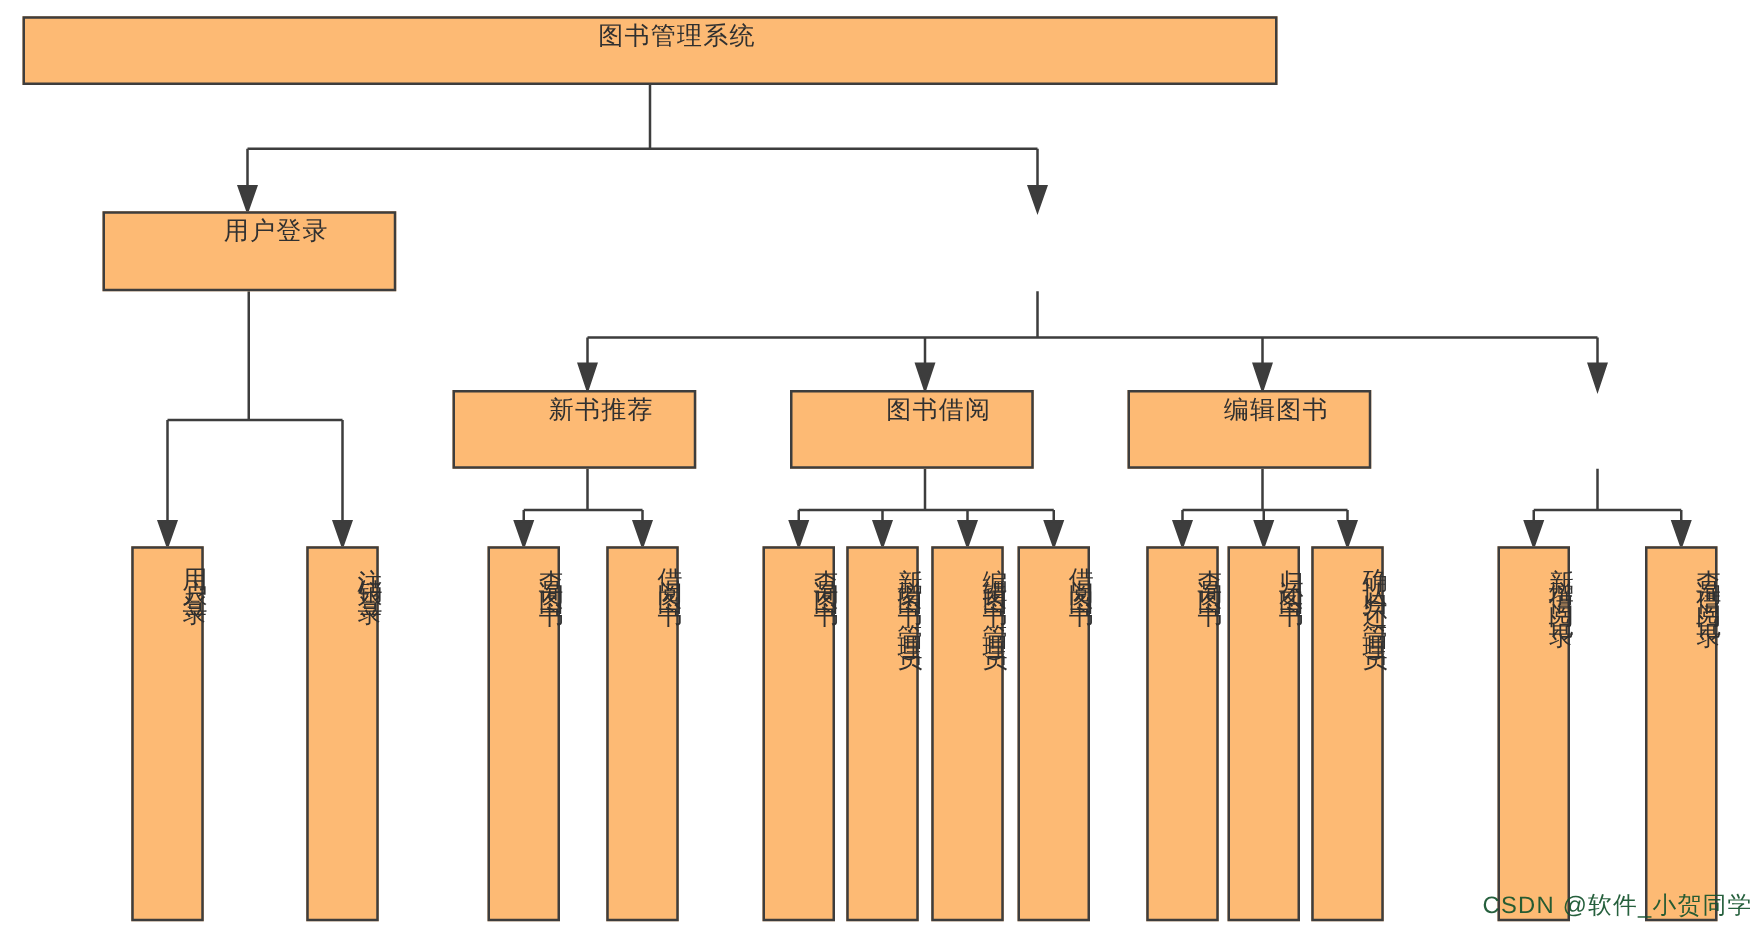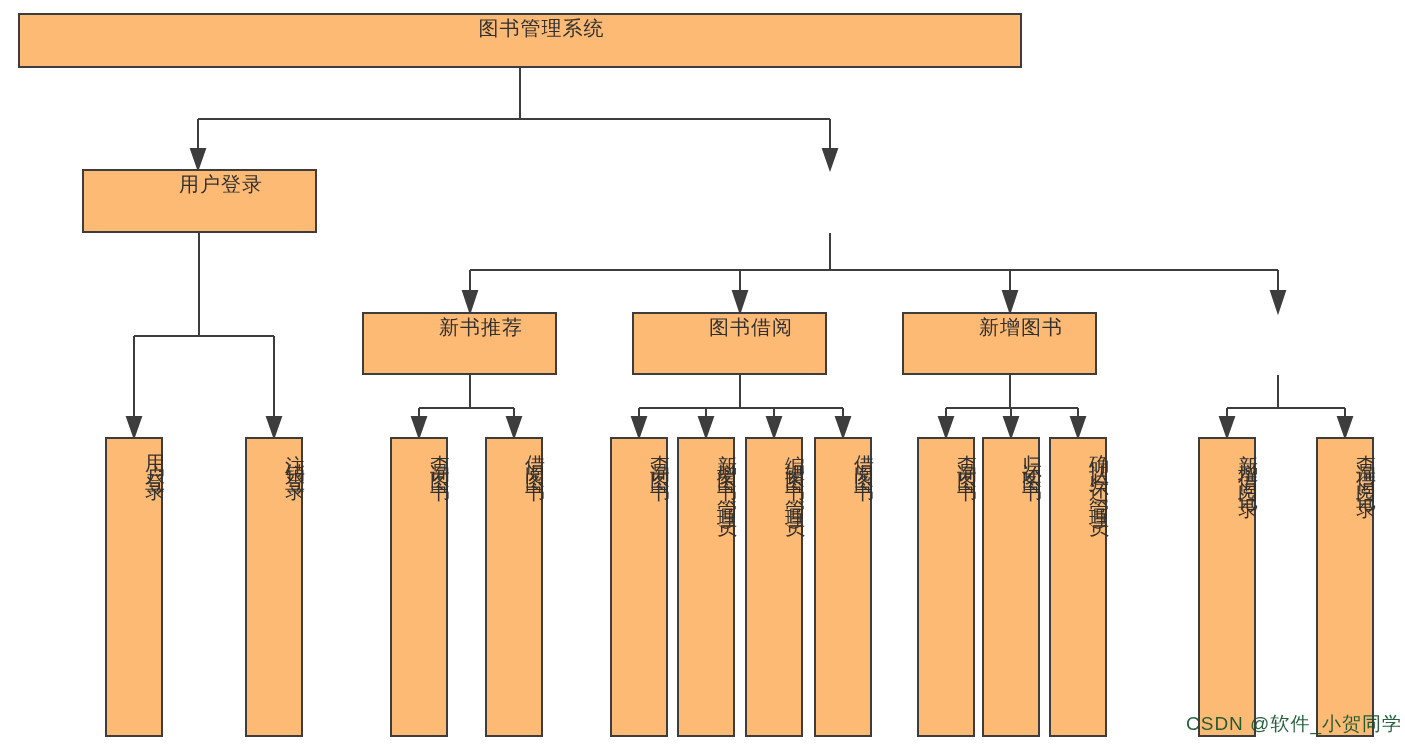--- a/index.html
+++ b/index.html
@@ -122,21 +122,21 @@
     <span class="lbl">用户登录</span>
   </div>
 
   <div class="node lvl2" style="left:362px">
     <span class="lbl">新书推荐</span>
   </div>
   <div class="node lvl2" style="left:632px">
     <span class="lbl">图书借阅</span>
   </div>
   <div class="node lvl2" style="left:902px">
-    <span class="lbl">新增图书</span>
+    <span class="lbl">编辑图书</span>
   </div>
 
   <div class="node leaf" style="left:105px">
     <span class="vlbl">用户登录</span>
   </div>
   <div class="node leaf" style="left:245px">
     <span class="vlbl">注销登录</span>
   </div>
 
   <div class="node leaf" style="left:390px">

